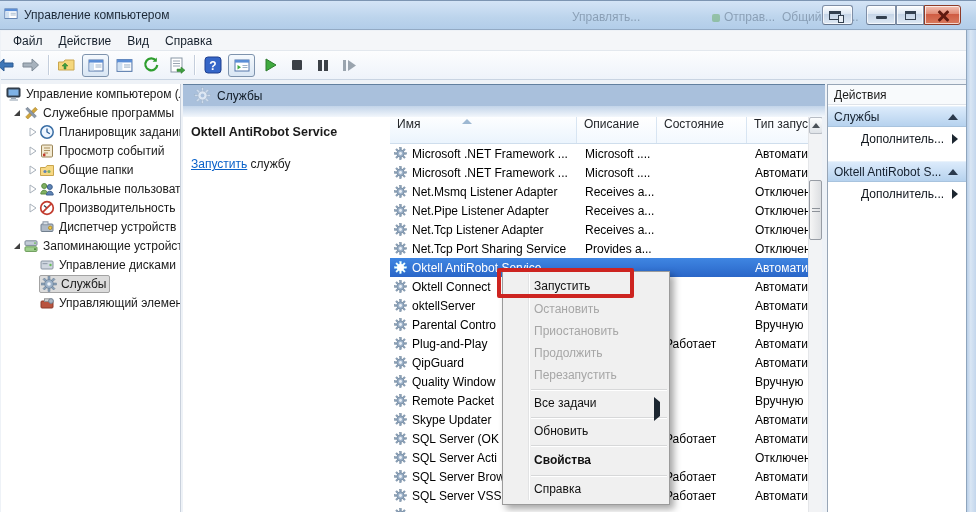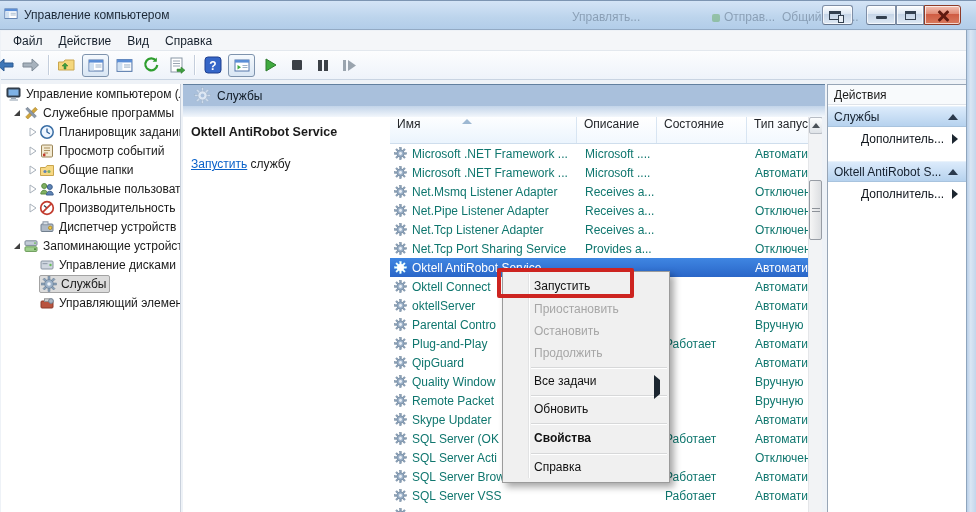--- a/index.html
+++ b/index.html
@@ -63,21 +63,21 @@
   .svc-link{color:#0a62c9;text-decoration:underline;cursor:pointer}
 
   .list-pane{position:absolute;left:390px;top:117px;width:432px;bottom:0;background:#fff;overflow:hidden}
   .lv-header{position:absolute;left:0;top:0;right:14px;height:27px;background:linear-gradient(#ffffff,#f2f8fe);
     border-bottom:1px solid #cfdeed;display:flex}
   .hcell{height:100%;display:flex;align-items:flex-start;padding-left:7px;border-right:1px solid #d8e5f2;color:#23262a;position:relative}
   .hc-name{width:187px;background:linear-gradient(#fdfeff,#ebf4fd)}
   .hc-desc{width:80px}.hc-status{width:90px}.hc-type{width:61px;border-right:none}
   .sortasc{position:absolute;left:72px;top:2px;width:0;height:0;border-left:5px solid transparent;border-right:5px solid transparent;border-bottom:5px solid #9db8d2}
   .rows{position:absolute;left:0;top:27px;right:14px;bottom:0}
-  .lrow{height:19px;display:flex;align-items:center;color:#0f766e}
+  .lrow{height:19px;display:flex;align-items:center;color:#000000}
   .lrow .c-name{width:187px;display:flex;align-items:center;padding-left:4px;overflow:hidden;white-space:nowrap;flex:none}
   .lrow .c-name svg{flex:none;margin-right:5px}
   .lrow .c-desc{width:80px;padding-left:8px;overflow:hidden;white-space:nowrap;flex:none}
   .lrow .c-status{width:90px;padding-left:8px;overflow:hidden;white-space:nowrap;flex:none}
   .lrow .c-type{width:61px;padding-left:8px;overflow:hidden;white-space:nowrap;flex:none}
   .lrow.selected{background:linear-gradient(#3f86e2,#2a66c8);color:#fff}
   .lrow.selected svg{filter:brightness(1.9)}
 
   .vscroll{position:absolute;right:0;top:0;width:14px;bottom:0;background:#f2f3f5;border-left:1px solid #e4e6e9}
   .sc-up{position:absolute;left:0;top:0;width:14px;height:17px;border:1px solid #b8bdc5;border-radius:2px;
@@ -740,23 +740,24 @@
         <span>Дополнитель...</span>
         <span class="sp"></span>
         <span class="tri-right"></span>
       </div>
   </div>
 
   <div class="frame-right"></div>
 
   <div class="cmenu">
     <div class="mi mi-first">Запустить</div>
+    <div class="mi disabled">Остановить</div>
     <div class="mi disabled">Приостановить</div>
-    <div class="mi disabled">Остановить</div>
     <div class="mi disabled">Продолжить</div>
+    <div class="mi disabled">Перезапустить</div>
     <div class="msep"></div>
     <div class="mi"><span>Все задачи</span><span class="sub"><span class="tri-right"></span></span></div>
     <div class="msep"></div>
     <div class="mi">Обновить</div>
     <div class="msep"></div>
     <div class="mi bold">Свойства</div>
     <div class="msep"></div>
     <div class="mi">Справка</div>
   </div>
   <div class="redbox"></div>

